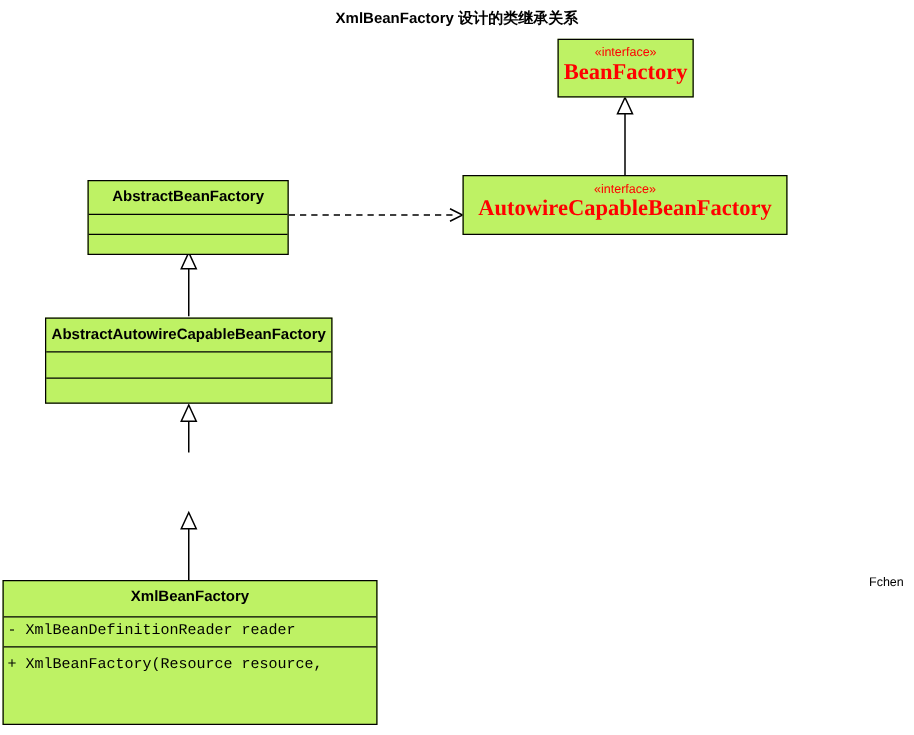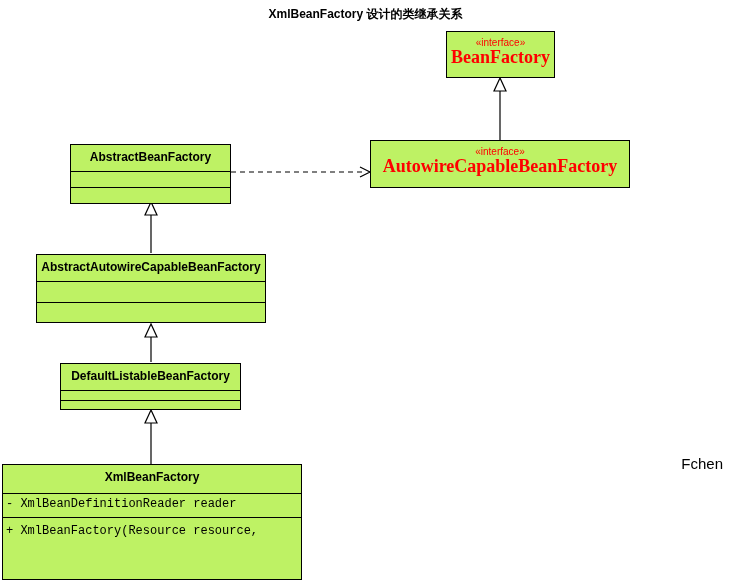--- a/index.html
+++ b/index.html
@@ -79,21 +79,21 @@
     font-weight: bold;
     line-height: 17px;
   }
   .red {
     color: #ff0000;
   }
   .credit {
     position: absolute;
     right: 8px;
     bottom: 4px;
-    font-size: 15px;
+    font-size: 10px;
     color: #000;
   }
   .attr-line, .op-line {
     white-space: pre;
   }
 </style>
 </head>
 <body>
 
 <div id="canvas">
@@ -147,25 +147,20 @@
     <div class="uml-divider uml-section empty" style="height:21px;"></div>
     <div class="uml-divider uml-section empty" style="height:20px;"></div>
   </div>
 
   <div class="uml-box" style="left:70px; top:144px; width:161px; height:60px;">
     <div class="uml-header" style="height:26px;">AbstractBeanFactory</div>
     <div class="uml-divider uml-section empty" style="height:16px;"></div>
     <div class="uml-divider uml-section empty" style="height:16px;"></div>
   </div>
 
-  <div class="uml-box" style="left:60px; top:363px; width:181px; height:47px;">
-    <div class="uml-header" style="height:26px;">DefaultListableBeanFactory</div>
-    <div class="uml-divider uml-section empty" style="height:10px;"></div>
-    <div class="uml-divider uml-section empty" style="height:9px;"></div>
-  </div>
 
   <div class="uml-box" style="left:2px; top:464px; width:300px; height:116px;">
     <div class="uml-header" style="height:28px;">XmlBeanFactory</div>
     <div class="uml-divider uml-section" style="height:24px;">
       <div class="attr-line">- XmlBeanDefinitionReader reader</div>
     </div>
     <div class="uml-divider uml-section" style="height:62px; padding-top:6px;">
       <div class="op-line">+ XmlBeanFactory(Resource resource,</div>
     </div>
   </div>

